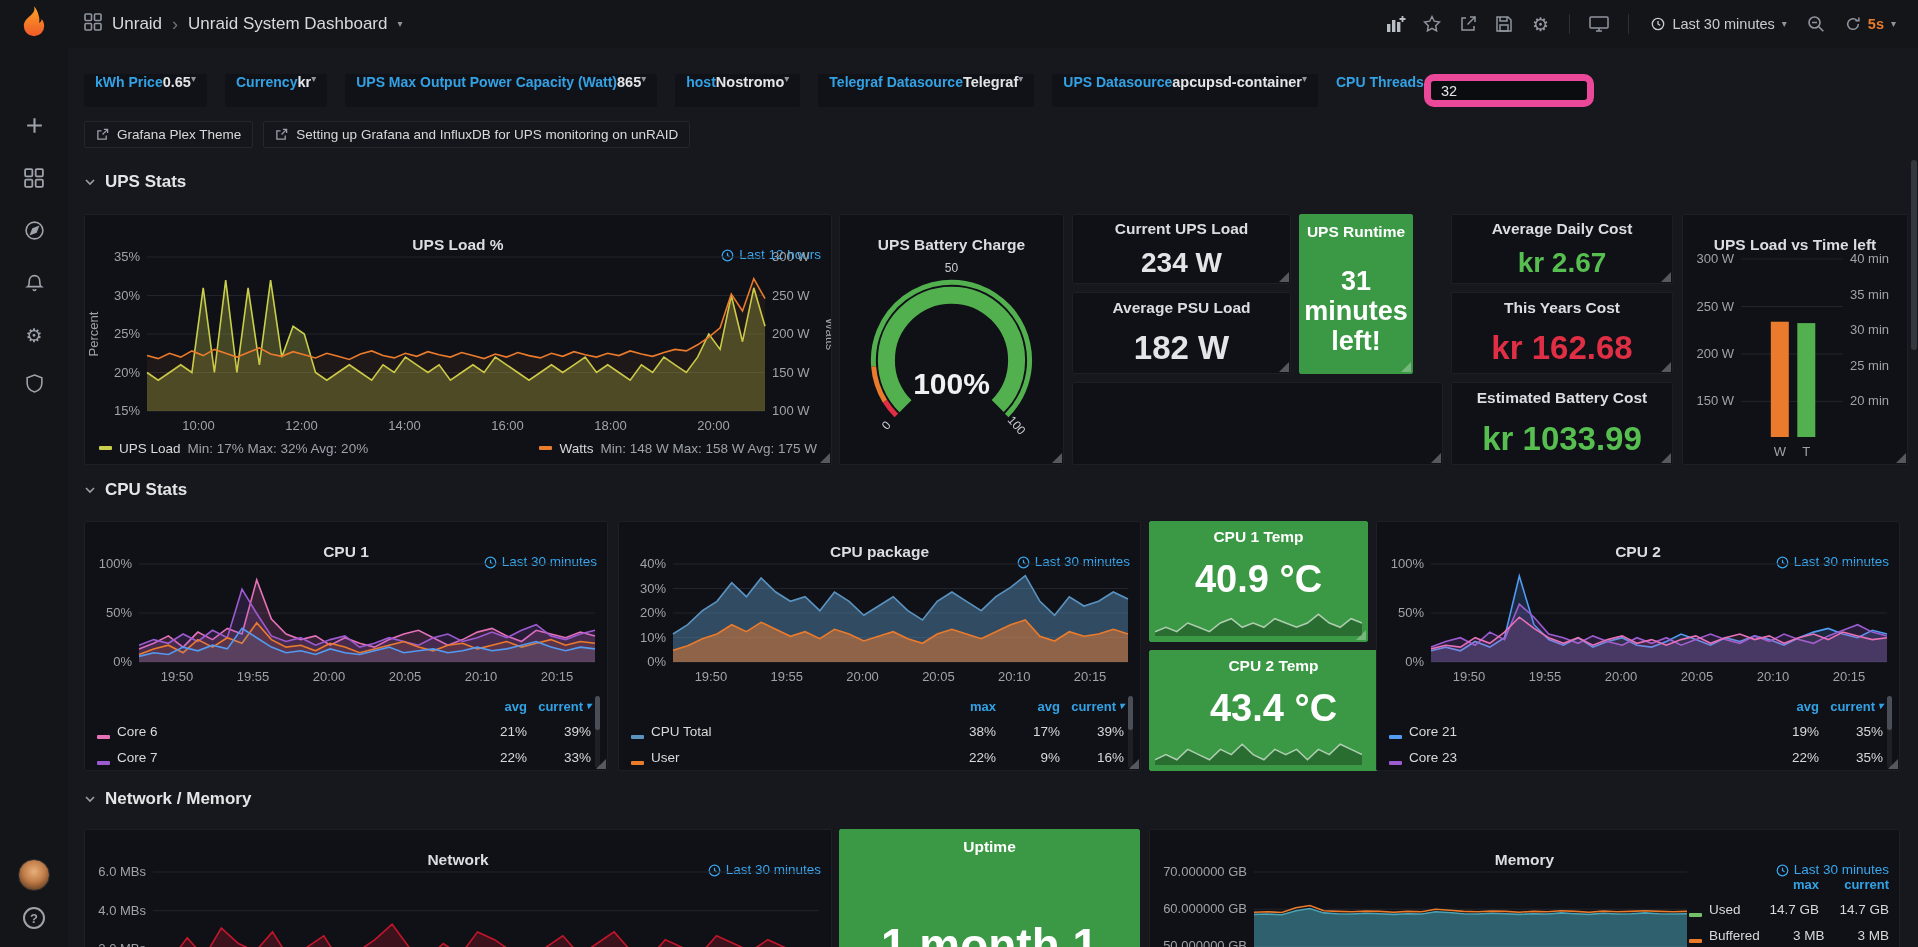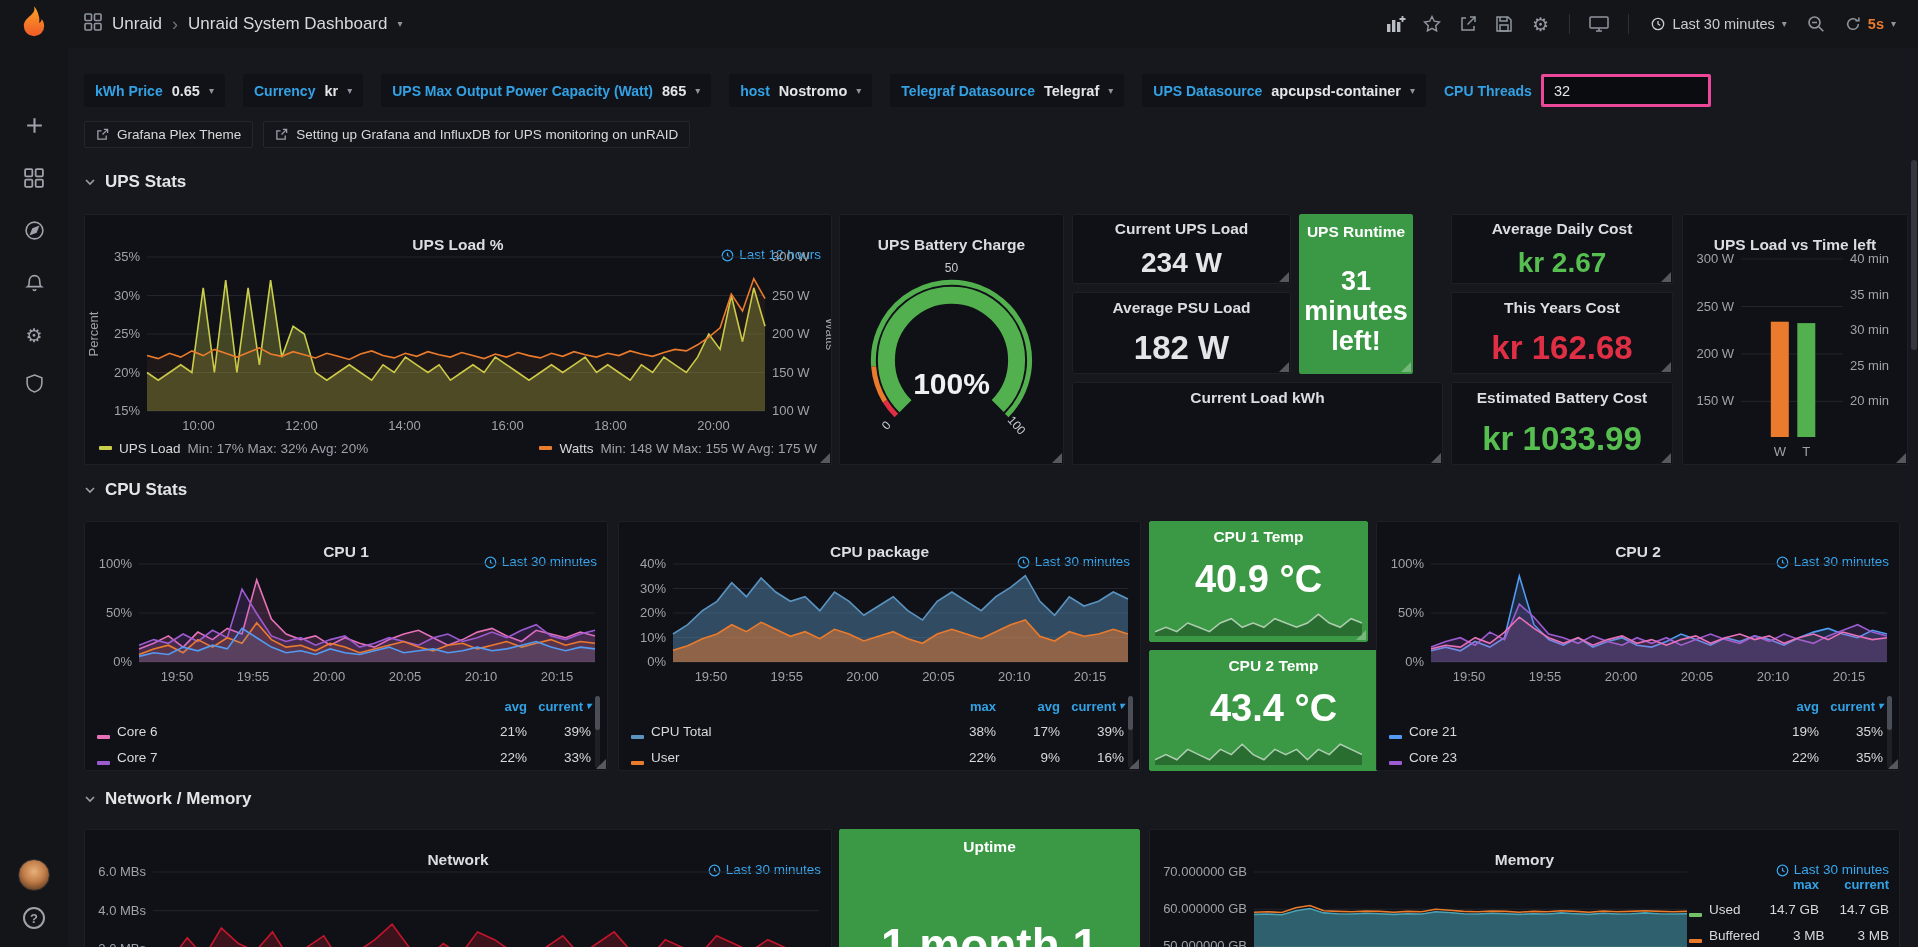--- a/index.html
+++ b/index.html
@@ -21,24 +21,24 @@
 
 .sidebar{position:absolute;left:0;top:0;width:68px;height:100%;background:#141519;display:flex;flex-direction:column;align-items:center;z-index:6}
 .logo{width:38px;height:38px;margin-top:5px}
 .side-icons{display:flex;flex-direction:column;align-items:center;gap:28px;margin-top:72px;color:#9da2ab}
 .side-bottom{margin-top:auto;display:flex;flex-direction:column;align-items:center;gap:16px;padding-bottom:18px}
 .avatar{width:32px;height:32px;border-radius:50%;background:radial-gradient(circle at 50% 38%,#e8b07a 0%,#c07c48 45%,#6e4526 78%,#402715 100%);border:1px solid #2a2c31}
 .help-btn{width:22px;height:22px;border-radius:50%;border:2px solid #9da2ab;color:#9da2ab;font-size:13px;font-weight:700;display:flex;align-items:center;justify-content:center}
 
 
 .vars{position:absolute;left:84px;top:74px;display:flex;gap:18px;align-items:center}
-.var-chip{height:33px;display:flex;align-items:center;gap:9px;padding:0 11px;background:#111218;border-radius:2px}
+.var-chip{height:33px;display:flex;align-items:flex-start;padding:0 11px;background:#111218;border-radius:2px}
 .var-label{color:#33a2e5;font-size:14px;font-weight:600;white-space:nowrap}
 .var-value{color:#e3e5e7;font-size:14.5px;font-weight:600;white-space:nowrap}
-.var-input{width:170px;height:33px;background:#0b0c10;border:3px solid #ec4899;color:#e3e5e7;font-size:14.5px;padding:0 10px;border-radius:2px;font-family:inherit}
+.var-input{width:170px;height:33px;background:#0b0c10;border:7px solid #ec4899;color:#e3e5e7;font-size:14.5px;padding:0 10px;border-radius:10px;font-family:inherit}
 .links{position:absolute;left:84px;top:121px;display:flex;gap:10px}
 .link-chip{height:27px;display:flex;align-items:center;gap:8px;padding:0 11px;background:#15161b;border:1px solid #24262c;border-radius:2px;font-size:13.5px;color:#d8d9da;white-space:nowrap}
 
 
 .section-head{position:absolute;display:flex;align-items:center;gap:9px;font-size:17px;font-weight:700;color:#e3e5e7;height:24px}
 
 
 .panel{position:absolute;background:#0f1117;border:1px solid #1d1f25;border-radius:2px;overflow:hidden}
 .panel::after{content:"";position:absolute;right:1px;bottom:1px;border-left:10px solid transparent;border-bottom:10px solid rgba(255,255,255,0.30)}
 .green{background:#3b9844;border-color:#3b9844}
@@ -317,21 +317,21 @@
     </div>
   <div class="ups-legend">
     <span class="ups-leg-item">
         <i class="swatch" style="background: rgb(201, 207, 74);"></i>
         <span>UPS Load</span>
         <span class="leg-stats">Min: 17% Max: 32% Avg: 20%</span>
       </span>
     <span class="ups-leg-item">
         <i class="swatch" style="background: rgb(235, 123, 44);"></i>
         <span>Watts</span>
-        <span class="leg-stats">Min: 148 W Max: 155 W Avg: 175 W</span>
+        <span class="leg-stats">Min: 148 W Max: 158 W Avg: 175 W</span>
       </span>
   </div>
 </section>
 
 <section class="panel" style="left:839px;top:214px;width:225px;height:251px">
   <header class="phead">
       <h2 class="ptitle">UPS Battery Charge</h2>
     </header>
   <div class="chart" style="top:34px;height:210px">
       <svg width="223" height="210">
@@ -376,21 +376,20 @@
 </section>
 
 <section class="panel" style="left:1451px;top:292px;width:222px;height:82px">
   <div class="ptitle" style="line-height:30px;height:30px">This Years Cost</div>
   <div class="stat-body" style="top:30px">
       <span class="stat-value v33" style="color: rgb(224, 47, 68);">kr 162.68</span>
     </div>
 </section>
 
 <section class="panel" style="left:1072px;top:382px;width:371px;height:83px">
-  <div class="ptitle" style="line-height:30px;height:30px">Current Load kWh</div>
 </section>
 
 <section class="panel" style="left:1451px;top:382px;width:222px;height:83px">
   <div class="ptitle" style="line-height:30px;height:30px">Estimated Battery Cost</div>
   <div class="stat-body" style="top:30px">
       <span class="stat-value v33" style="color: rgb(86, 191, 80);">kr 1033.99</span>
     </div>
 </section>
 
 <section class="panel" style="left:1682px;top:214px;width:226px;height:251px">

